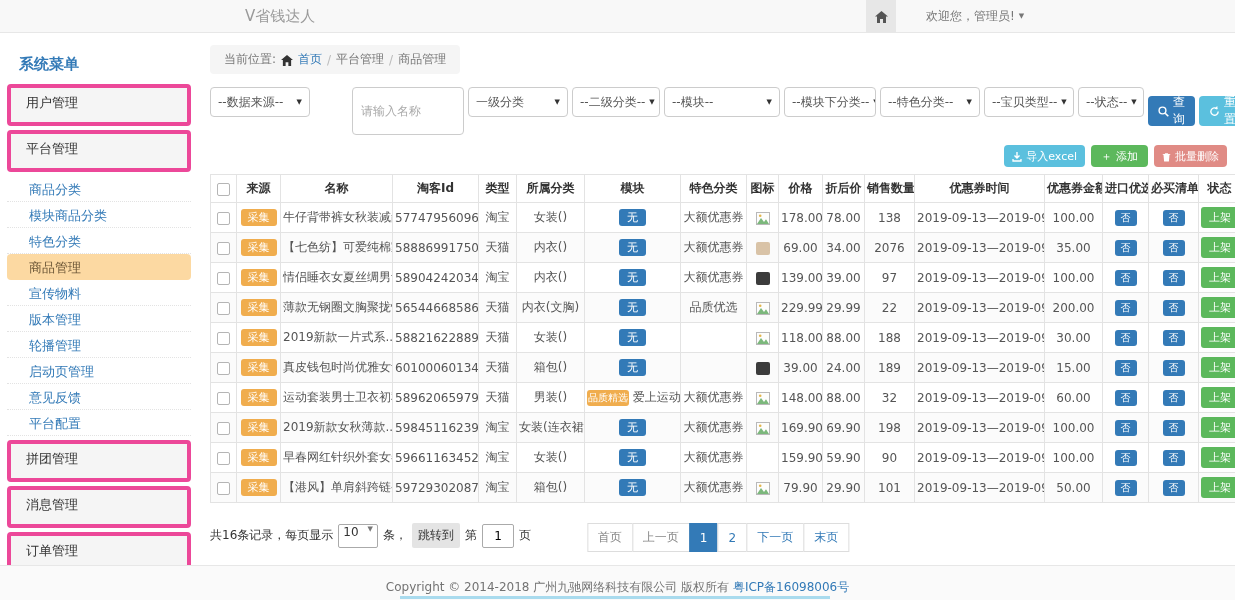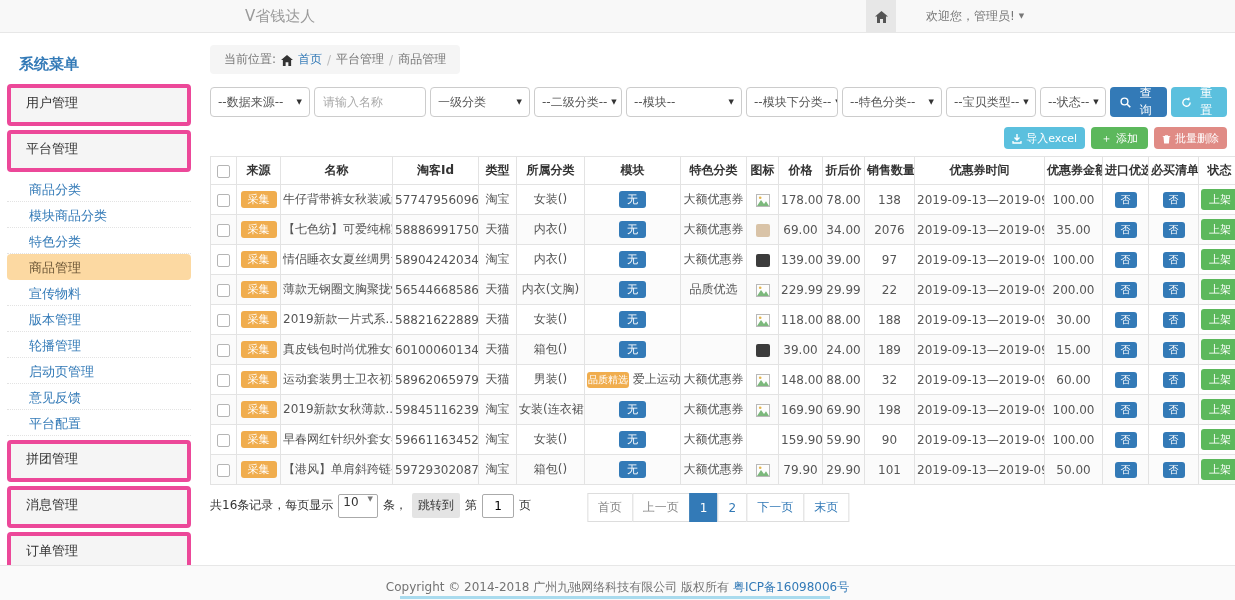--- a/index.html
+++ b/index.html
@@ -25,21 +25,21 @@
   
   .main { position:absolute; left:210px; top:45px; width:1017px; }
   .breadcrumb { display:inline-flex; align-items:center; gap:5px; background:#f5f5f5; border-radius:4px; padding:6px 14px; color:#777; margin-bottom:13px; }
   .breadcrumb a { color:#337ab7; text-decoration:none; cursor:pointer; }
   .crumb-sep { color:#bbb; }
 
   .filters { display:flex; gap:4px; margin-bottom:10px; align-items:center; }
   #filter-fields { display:flex; gap:4px; }
   .f-select { height:30px; border:1px solid #ccc; border-radius:4px; background:#fff; display:flex; align-items:center; justify-content:space-between; padding:0 7px; color:#555; cursor:pointer; white-space:nowrap; overflow:hidden; }
   .f-select .caret-down { color:#333; }
-  .f-input { height:30px; border:1px solid #ccc; border-radius:4px; padding:8px 8px; font-size:12px; color:#555; font-family:inherit; }
+  .f-input { height:48px; border:1px solid #ccc; border-radius:4px; padding:8px 8px; font-size:12px; color:#555; font-family:inherit;margin-left:38px; }
   .f-input::placeholder { color:#aaa; }
   .btn { border:none; border-radius:4px; color:#fff; font-size:12px; font-family:inherit; cursor:pointer; display:inline-flex; align-items:center; gap:4px; }
   .btn-query { background:#337ab7; height:30px; padding:0 10px; }
   .btn-reset { background:#5bc0de; height:30px; padding:0 10px; }
 
   .actions { display:flex; justify-content:flex-end; gap:6px; margin-bottom:7px; }
   .btn-import { background:#5bc0de; height:22px; padding:0 8px; font-size:11px; }
   .btn-add { background:#5cb85c; height:22px; padding:0 10px; font-size:11px; }
   .btn-batch { background:#e08b85; height:22px; padding:0 8px; font-size:11px; }
 
@@ -50,21 +50,21 @@
   .grid tr:nth-child(even) td { background:#fbfbfb; }
   .cb { display:inline-block; width:13px; height:13px; border:1px solid #b5b5b5; border-radius:2px; background:#fff; vertical-align:middle; cursor:pointer; }
   .badge { display:inline-block; color:#fff; border-radius:3px; line-height:1.2; }
   .badge.orange { background:#f0ad4e; padding:2px 7px; font-size:11px; }
   .badge.orange.sm { padding:2px 1px; font-size:10px; }
   .badge.blue { background:#337ab7; padding:2px 8px; font-size:11px; }
   .badge.blue.sm { padding:2px 6px; font-size:10px; cursor:pointer; }
   .btn-status { background:#5cb85c; color:#fff; border:none; border-radius:3px; padding:3px 8px; font-size:11px; font-family:inherit; cursor:pointer; }
   .thumb { display:inline-block; width:14px; height:13px; border-radius:2px; vertical-align:middle; }
 
-  .pagerow { position:relative; margin-top:8px; height:28px; }
+  .pagerow { position:relative; margin-top:20px; height:28px; }
   .summary { display:flex; align-items:center; gap:5px; color:#333; }
   .mini-sel { border:1px solid #aaa; border-radius:2px; height:24px; padding:0 4px; display:inline-flex; align-items:flex-start; gap:5px; background:#fff; cursor:pointer; }
   .jump-btn { background:#e4e4e4; border:none; border-radius:2px; padding:4px 6px; font-size:12px; color:#333; font-family:inherit; cursor:pointer; }
   .mini-input { width:32px; height:24px; border:1px solid #aaa; border-radius:2px; text-align:center; font-family:inherit; font-size:12px; }
   .pages { position:absolute; left:50%; top:0; transform:translateX(-50%); display:flex; }
   .pg { border:1px solid #ddd; background:#fff; color:#337ab7; padding:5px 10px; font-size:12px; font-family:inherit; cursor:pointer; margin-left:-1px; }
   .pg.muted { color:#888; }
   .pg.active { background:#337ab7; border-color:#337ab7; color:#fff; }
 
   .footer { position:absolute; left:0; top:565px; width:100%; height:35px; background:#fafafa; border-top:1px solid #e7e7e7; text-align:center; padding-top:13px; color:#737373; }

